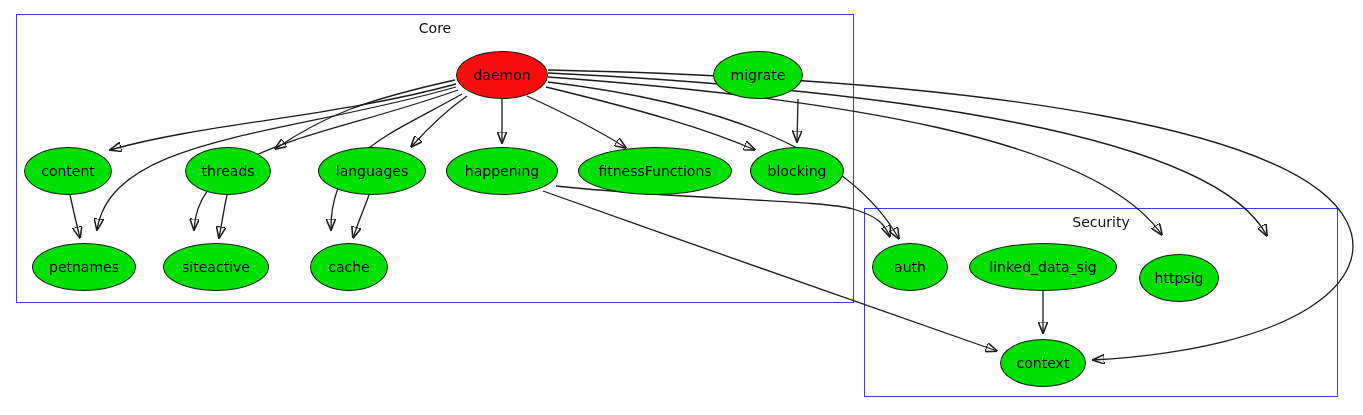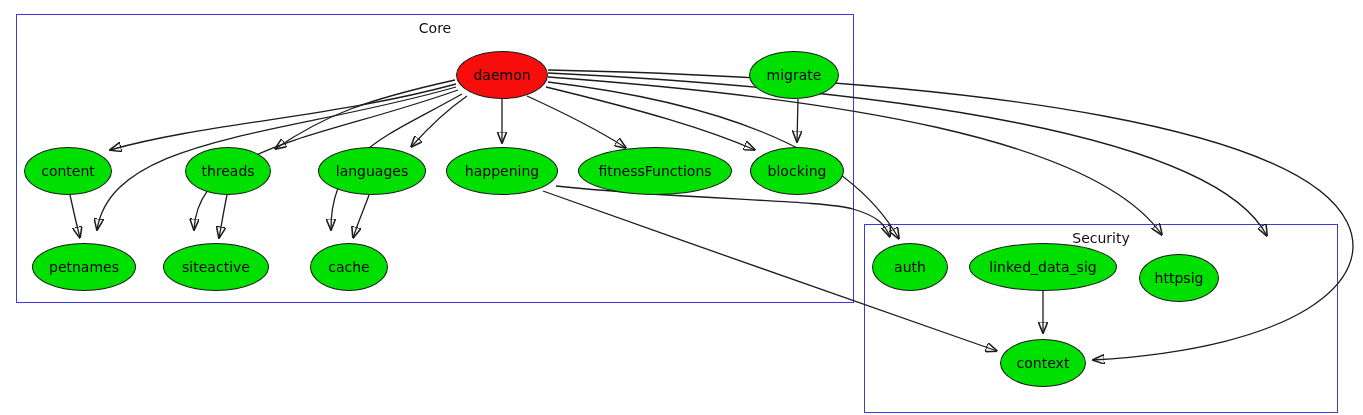--- a/index.html
+++ b/index.html
@@ -38,21 +38,21 @@
   .node.red { background:#f80d0d; }
 </style>
 </head>
 <body>
 
 <div class="stage">
 
   <div class="cluster" style="left:16px; top:14px; width:838px; height:289px;">
     <div class="cluster-label">Core</div>
   </div>
-  <div class="cluster" style="left:864px; top:208px; width:474px; height:189px;margin-top:16px;">
+  <div class="cluster" style="left:864px; top:208px; width:474px; height:189px;">
     <div class="cluster-label">Security</div>
   </div>
 
   <svg class="edges" width="1363" height="415" viewBox="0 0 1363 415">
     <defs>
       <marker id="arrow" viewBox="0 0 10 8" refX="9.5" refY="4" markerWidth="12" markerHeight="10" orient="auto" markerUnits="userSpaceOnUse">
         <path d="M0,0 L10,4 L0,8 Z" fill="#1c1c1c" stroke="none"></path>
       </marker>
     </defs>
     <path d="M456,84 C335,117 205,123 110,150" marker-end="url(#arrow)"></path>
@@ -73,21 +73,21 @@
     <path d="M227,195 C224,209 222,222 219,238" marker-end="url(#arrow)"></path>
     <path d="M369,195 C364,209 358,222 353,238" marker-end="url(#arrow)"></path>
     <path d="M556,186 C690,200 822,200 853,209 C877,216 885,224 890,237" marker-end="url(#arrow)"></path>
     <path d="M543,191 C695,246 855,300 997,351" marker-end="url(#arrow)"></path>
     <path d="M1043,291 L1043,333" marker-end="url(#arrow)"></path>
   </svg>
 
   <div class="node red" style="left:456px; top:51px;  width:92px;  height:48px;">
       <span>daemon</span>
     </div>
-  <div class="node" style="left:749px; top:51px;  width:90px;  height:48px;">
+  <div class="node" style="left:713px; top:51px;  width:90px;  height:48px;">
       <span>migrate</span>
     </div>
 
   <div class="node" style="left:24px;  top:147px; width:88px;  height:48px;">
       <span>content</span>
     </div>
   <div class="node" style="left:185px; top:147px; width:86px;  height:48px;">
       <span>threads</span>
     </div>
   <div class="node" style="left:318px; top:147px; width:108px; height:48px;">

